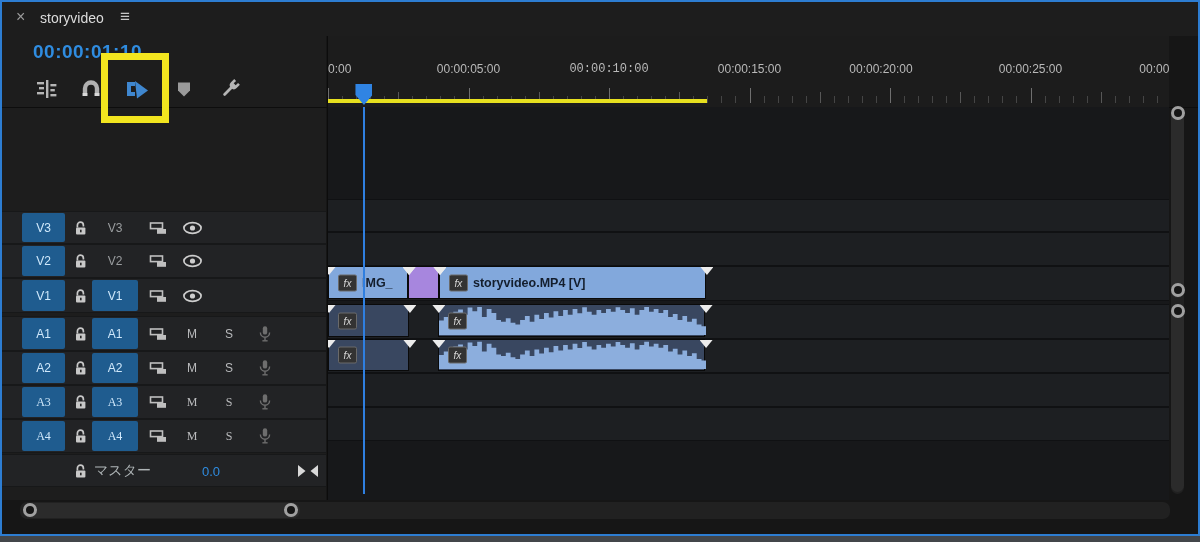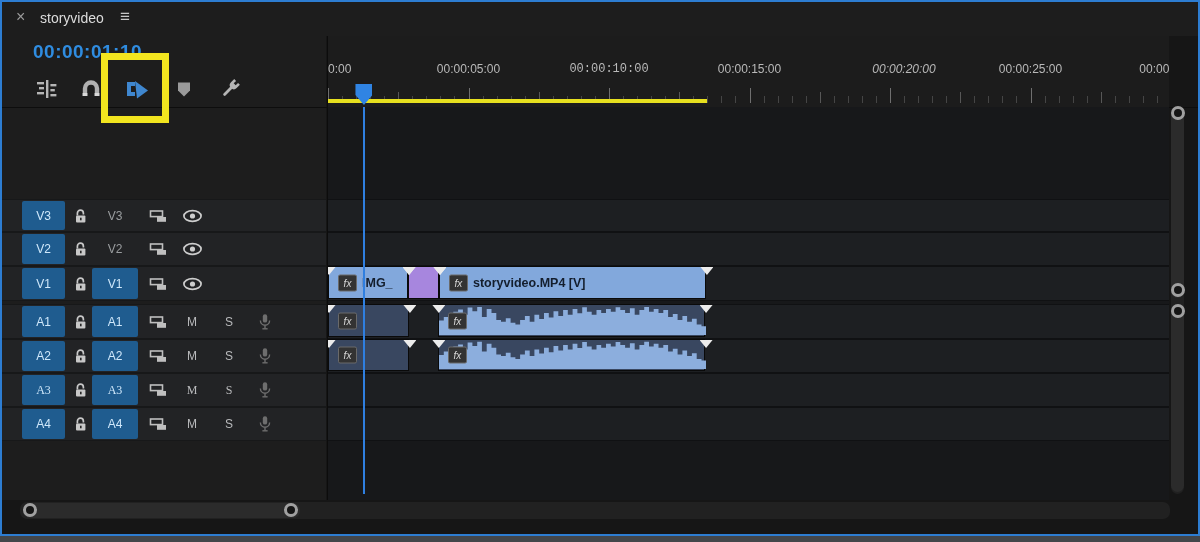--- a/index.html
+++ b/index.html
@@ -112,21 +112,21 @@
               <svg width="22" height="22" viewBox="0 0 22 22">
                 <g fill="#b5b5b5" transform="rotate(45 11 11)">
                   <rect x="9.6" y="8" width="2.8" height="12" rx="1.3"></rect>
                   <path d="M7 1 h2.6 v3.4 h2.8 V1 H15 v4.6 a4 4 0 0 1 -8 0 Z"></path>
                 </g>
               </svg>
             </span>
           </div>
         </div>
       <div id="highlight-box" class="abs"></div>
-      <div id="trackheads" class="abs" style="left:0;top:0;width:324px;height:464px;">
+      <div id="trackheads" class="abs" style="left:0;top:12px;width:324px;height:464px;">
           <div class="hdrrow" style="top: 163px; height: 31px;">
             <div class="patch" style="top: 1px; height: 29px;">V3</div>
             <div class="cellicon" style="left: 66px;">
               <span>
                 <svg width="15" height="16" viewBox="0 0 15 16">
                   <path d="M4.4 7.5 V5.2 a3 3 0 0 1 6 0 V6.4" fill="none" stroke="#c8c8c8" stroke-width="1.7"></path>
                   <rect x="3" y="7.5" width="9.4" height="7" rx="1" fill="#c8c8c8"></rect>
                   <rect x="7" y="9.7" width="1.6" height="2.6" fill="#262626"></rect>
                 </svg>
               </span>
@@ -305,21 +305,21 @@
                   <g stroke="#6e6e6e" fill="#6e6e6e">
                     <rect x="4.8" y="1.2" width="4.4" height="8.4" rx="2.2" stroke="none"></rect>
                     <path d="M2.4 7.6 a4.6 4.6 0 0 0 9.2 0" fill="none" stroke-width="1.4"></path>
                     <line x1="7" y1="12.8" x2="7" y2="15.4" stroke-width="1.4"></line>
                     <line x1="4.4" y1="15.8" x2="9.6" y2="15.8" stroke-width="1.4"></line>
                   </g>
                 </svg>
               </span>
             </div>
           </div>
-          <div class="hdrrow" style="top: 371px; height: 32px;">
+          <div class="hdrrow" style="top: 371px; height: 32px; font-family: Liberation Serif, serif;">
             <div class="patch" style="top: 1px; height: 30px;">A4</div>
             <div class="cellicon" style="left: 66px;">
               <span>
                 <svg width="15" height="16" viewBox="0 0 15 16">
                   <path d="M4.4 7.5 V5.2 a3 3 0 0 1 6 0 V6.4" fill="none" stroke="#c8c8c8" stroke-width="1.7"></path>
                   <rect x="3" y="7.5" width="9.4" height="7" rx="1" fill="#c8c8c8"></rect>
                   <rect x="7" y="9.7" width="1.6" height="2.6" fill="#262626"></rect>
                 </svg>
               </span>
             </div>
@@ -340,29 +340,52 @@
                   <g stroke="#6e6e6e" fill="#6e6e6e">
                     <rect x="4.8" y="1.2" width="4.4" height="8.4" rx="2.2" stroke="none"></rect>
                     <path d="M2.4 7.6 a4.6 4.6 0 0 0 9.2 0" fill="none" stroke-width="1.4"></path>
                     <line x1="7" y1="12.8" x2="7" y2="15.4" stroke-width="1.4"></line>
                     <line x1="4.4" y1="15.8" x2="9.6" y2="15.8" stroke-width="1.4"></line>
                   </g>
                 </svg>
               </span>
             </div>
           </div>
+          <div class="hdrrow" style="top: 406px; height: 31px;">
+            <div class="cellicon" style="left: 66px;">
+              <span>
+                <svg width="15" height="16" viewBox="0 0 15 16">
+                  <path d="M4.4 7.5 V5.2 a3 3 0 0 1 6 0 V6.4" fill="none" stroke="#c8c8c8" stroke-width="1.7"></path>
+                  <rect x="3" y="7.5" width="9.4" height="7" rx="1" fill="#c8c8c8"></rect>
+                  <rect x="7" y="9.7" width="1.6" height="2.6" fill="#262626"></rect>
+                </svg>
+              </span>
+            </div>
+            <div id="master-label" style="position: absolute; left: 92px; top: 50%; transform: translateY(-50%);">マスター</div>
+            <div id="master-value" style="position: absolute; left: 200px; top: 50%; transform: translateY(-50%);">0.0</div>
+            <div class="cellicon" style="left: 294px;">
+              <span>
+                <svg width="22" height="14" viewBox="0 0 22 14">
+                  <g fill="#d9d9d9">
+                    <polygon points="1,1 8.5,7 1,13"></polygon>
+                    <polygon points="21,1 13.5,7 21,13"></polygon>
+                  </g>
+                </svg>
+              </span>
+            </div>
+          </div>
         </div>
     </div>
 
     <div id="ruler" class="abs">
         <div class="ruler-label" style="left: 0px;">00:00:00</div>
         <div class="ruler-label" style="left: 140.5px;">00:00:05:00</div>
         <div class="ruler-label" style="left: 281px; font-family: Liberation Mono, monospace;">00:00:10:00</div>
         <div class="ruler-label" style="left: 421.5px;">00:00:15:00</div>
-        <div class="ruler-label" style="left: 576px; font-style: italic;">00:00:20:00</div>
+        <div class="ruler-label" style="left: 553px;">00:00:20:00</div>
         <div class="ruler-label" style="left: 702.5px;">00:00:25:00</div>
         <div class="ruler-label" style="left: 843px;">00:00:30:00</div>
         <div class="tick" style="left: 0px; top: 52px; height: 15px; background: rgb(111, 111, 111);"></div>
         <div class="tick" style="left: 14.05px; top: 60px; height: 7px; background: rgb(69, 69, 69);"></div>
         <div class="tick" style="left: 28.1px; top: 60px; height: 7px; background: rgb(69, 69, 69);"></div>
         <div class="tick" style="left: 42.15px; top: 60px; height: 7px; background: rgb(69, 69, 69);"></div>
         <div class="tick" style="left: 56.2px; top: 60px; height: 7px; background: rgb(69, 69, 69);"></div>
         <div class="tick" style="left: 70.25px; top: 56px; height: 11px; background: rgb(87, 87, 87);"></div>
         <div class="tick" style="left: 84.3px; top: 60px; height: 7px; background: rgb(69, 69, 69);"></div>
         <div class="tick" style="left: 98.35px; top: 60px; height: 7px; background: rgb(69, 69, 69);"></div>

